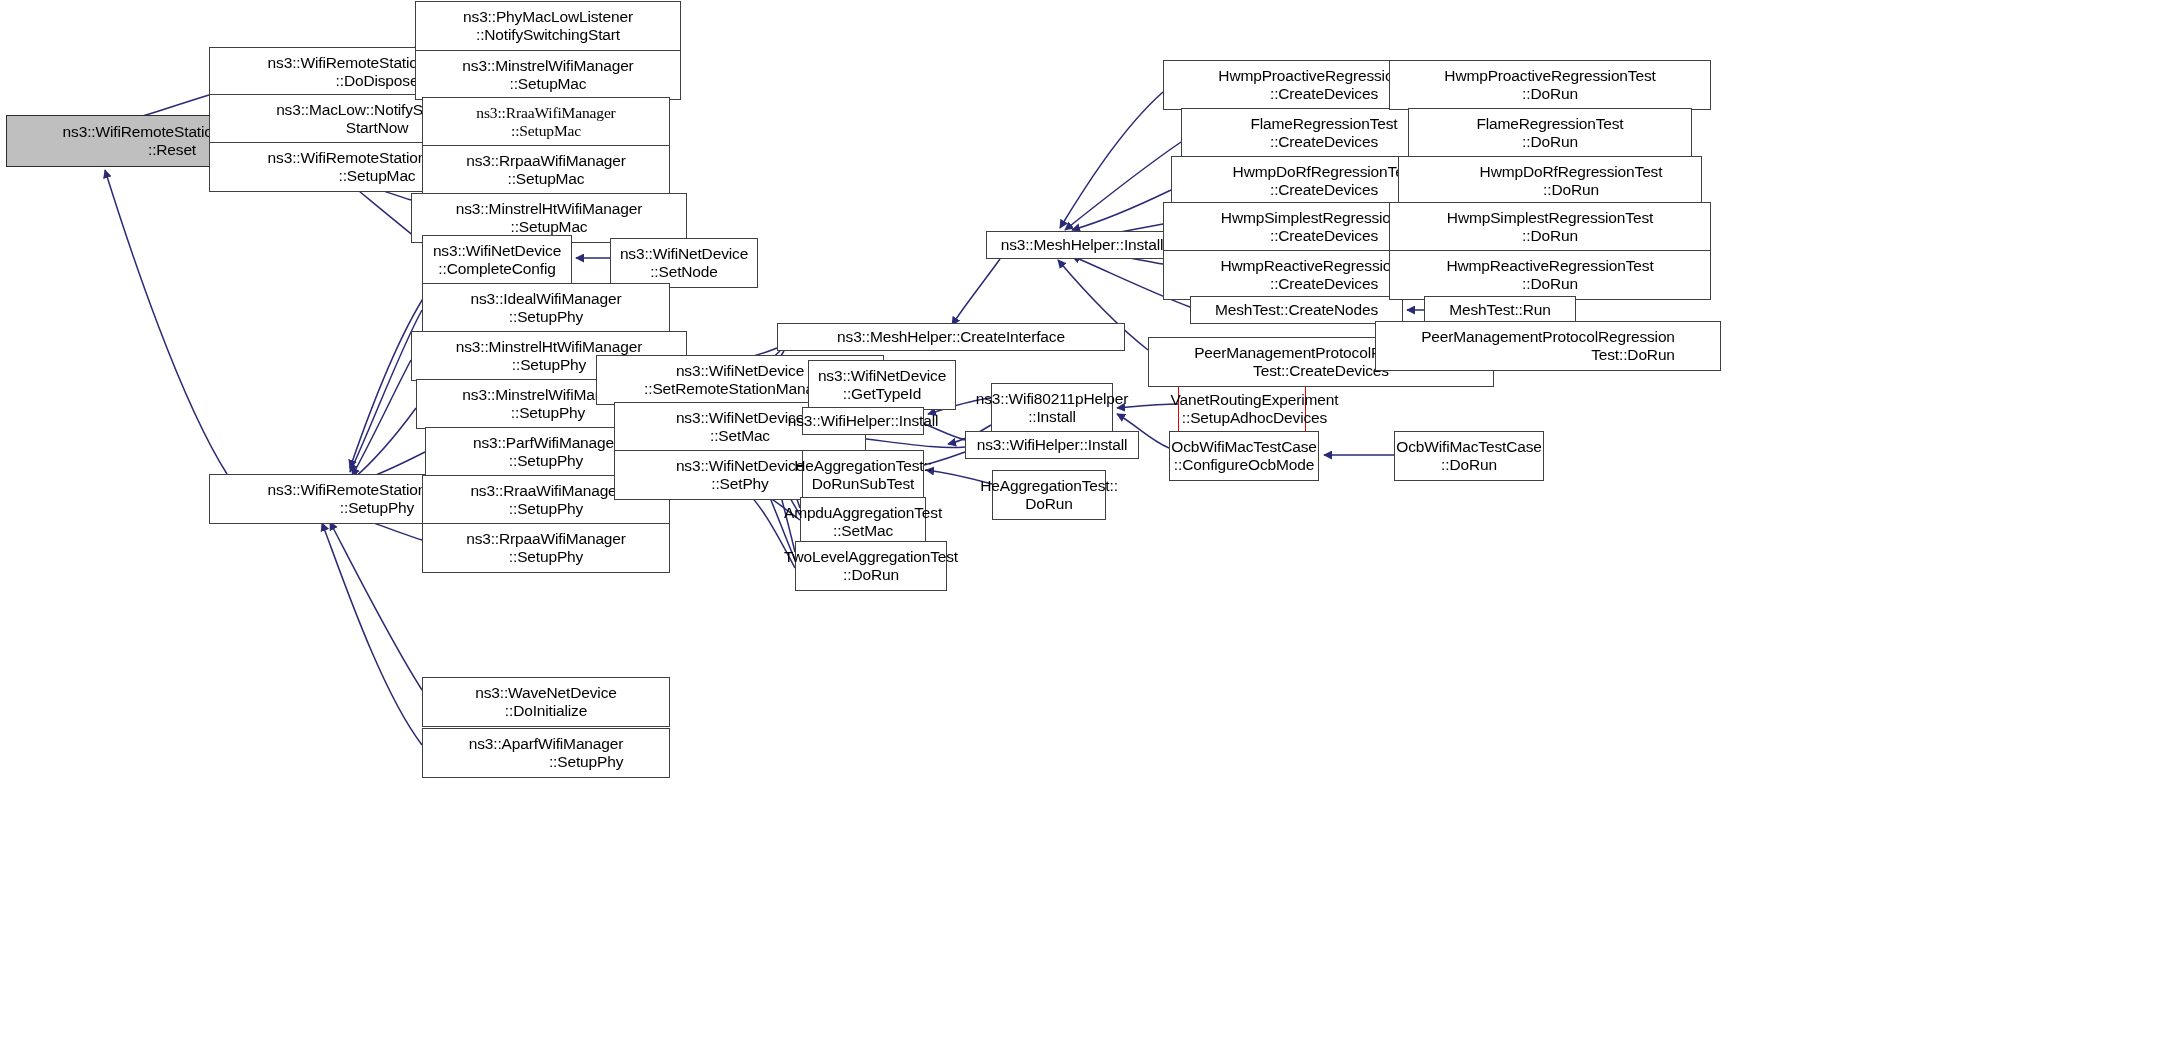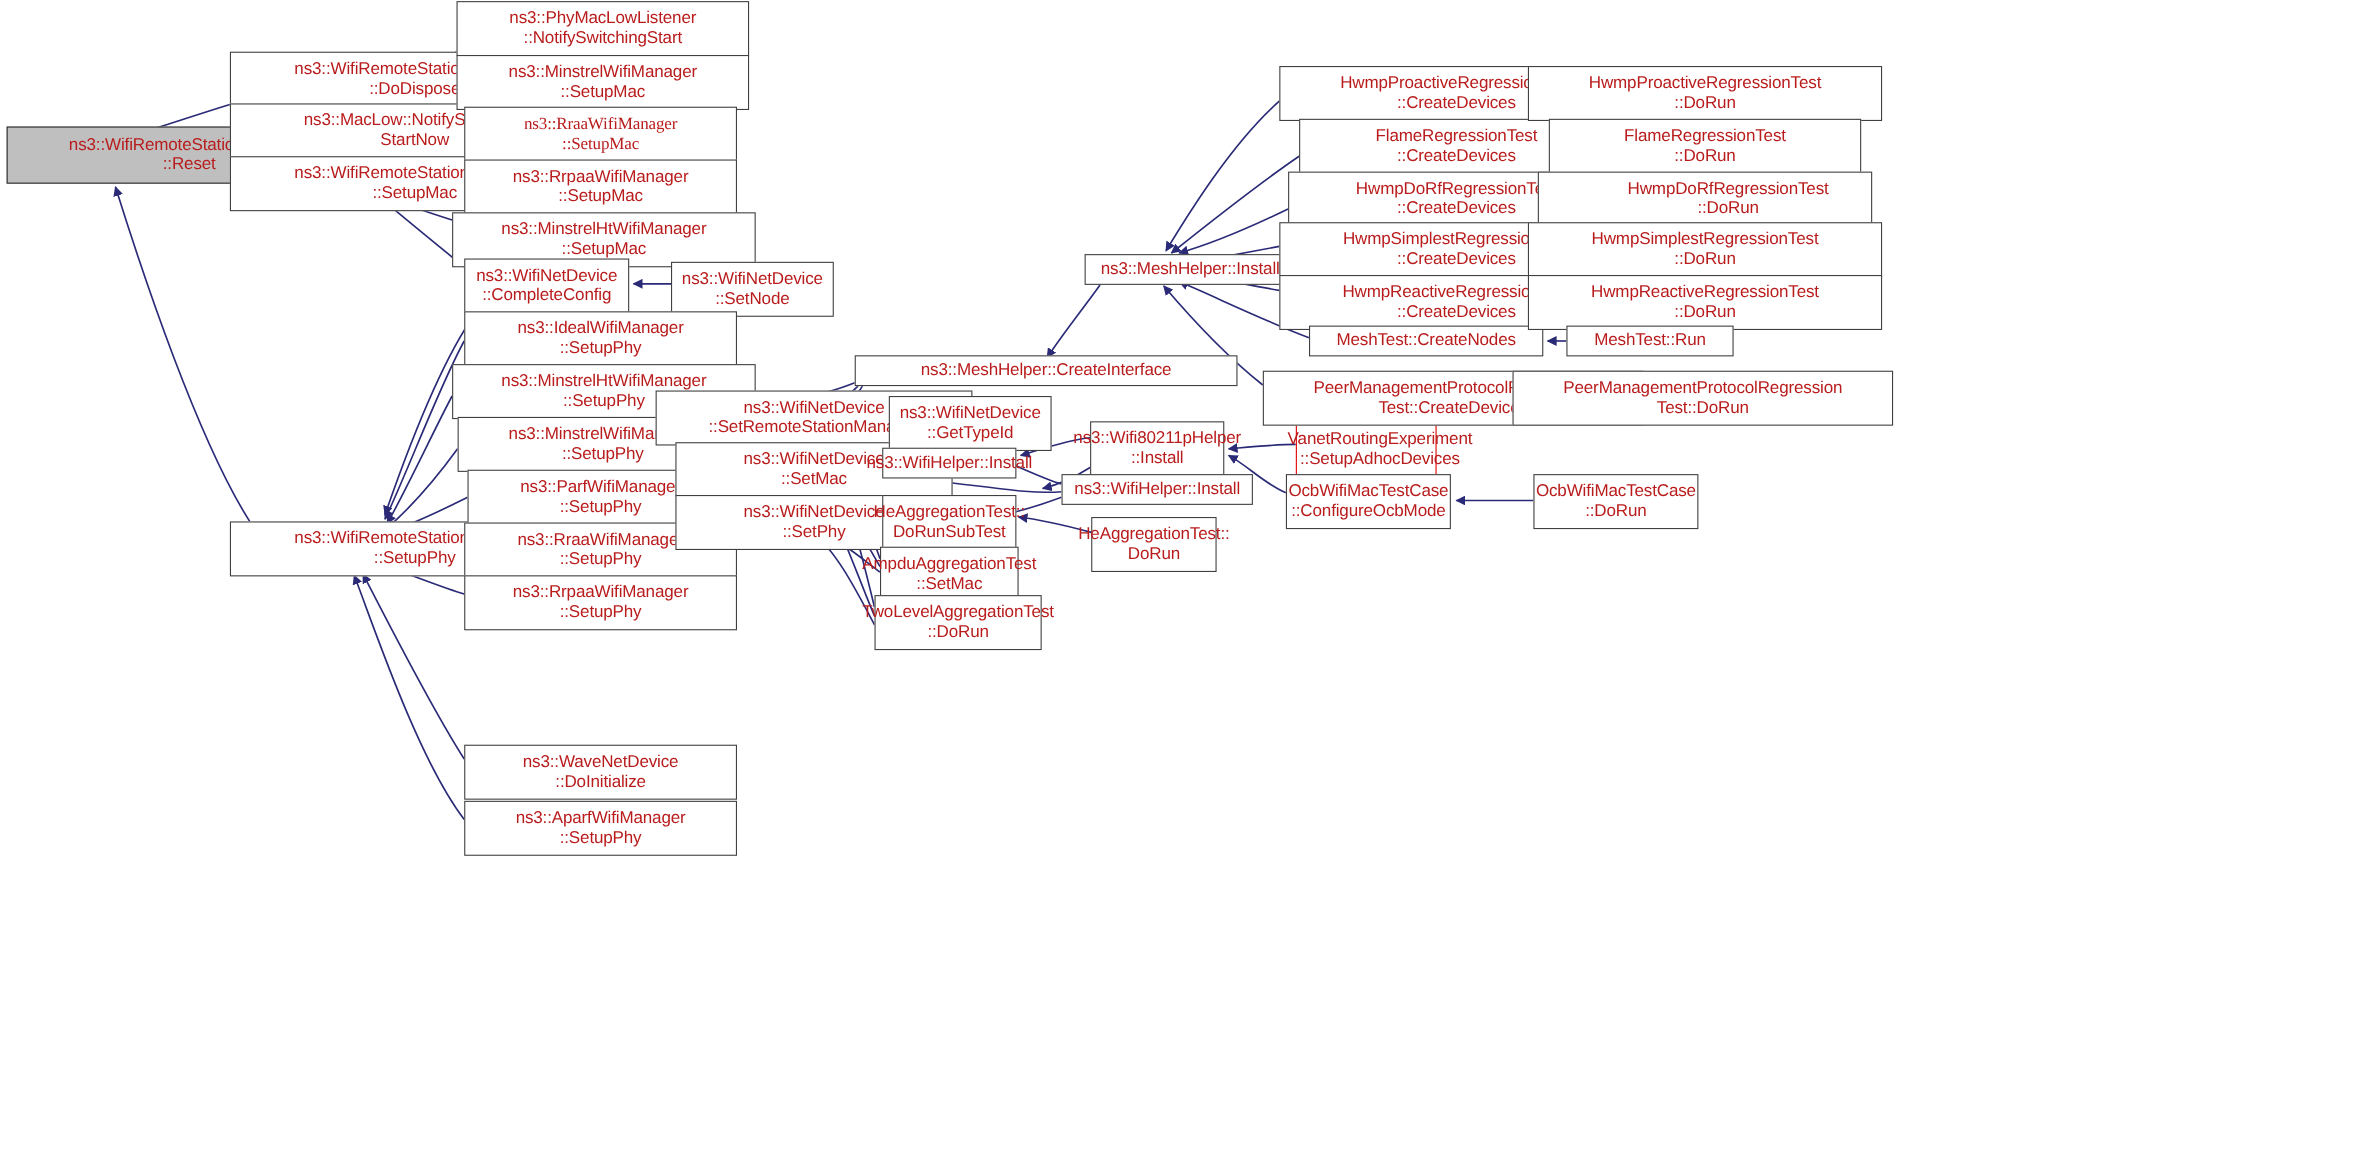--- a/index.html
+++ b/index.html
@@ -21,21 +21,21 @@
     top: 0;
     width: 2157px;
     height: 1053px;
     pointer-events: none;
   }
   .node {
     position: absolute;
     box-sizing: border-box;
     border: 1.4px solid #404040;
     background: #ffffff;
-    color: #b91c1c;
+    color: #000000;
     display: flex;
     align-items: center;
     justify-content: center;
     text-align: center;
     line-height: 1.18;
     font-size: 15.5px;
     letter-spacing: -0.15px;
     white-space: pre-line;
     padding: 0 4px;
     z-index: 2;
@@ -163,21 +163,21 @@
       <div class="node" style="left: 416px; top: 379px; width: 264px; height: 50px;">ns3::MinstrelWifiManager
 ::SetupPhy</div>
       <div class="node" style="left: 425px; top: 427px; width: 242px; height: 50px;">ns3::ParfWifiManager
 ::SetupPhy</div>
       <div class="node" style="left: 422px; top: 475px; width: 248px; height: 50px;">ns3::RraaWifiManager
 ::SetupPhy</div>
       <div class="node" style="left: 422px; top: 523px; width: 248px; height: 50px;">ns3::RrpaaWifiManager
 ::SetupPhy</div>
       <div class="node" style="left: 422px; top: 677px; width: 248px; height: 50px; text-align: center;">ns3::WaveNetDevice
 ::DoInitialize</div>
-      <div class="node" style="left: 422px; top: 728px; width: 248px; height: 50px;">ns3::AparfWifiManager
+      <div class="node" style="left: 422px; top: 728px; width: 248px; height: 50px; text-align: right;">ns3::AparfWifiManager
 ::SetupPhy</div>
       <div class="node" style="left: 596px; top: 355px; width: 288px; height: 50px;">ns3::WifiNetDevice
 ::SetRemoteStationManager</div>
       <div class="node" style="left: 614px; top: 402px; width: 252px; height: 50px;">ns3::WifiNetDevice
 ::SetMac</div>
       <div class="node" style="left: 614px; top: 450px; width: 252px; height: 50px;">ns3::WifiNetDevice
 ::SetPhy</div>
       <div class="node" style="left: 777px; top: 323px; width: 348px; height: 28px;">ns3::MeshHelper::CreateInterface</div>
       <div class="node" style="left: 808px; top: 360px; width: 148px; height: 50px;">ns3::WifiNetDevice
 ::GetTypeId</div>
@@ -217,16 +217,16 @@
 ::DoRun</div>
       <div class="node" style="left: 1408px; top: 108px; width: 284px; height: 50px;">FlameRegressionTest
 ::DoRun</div>
       <div class="node" style="left: 1398px; top: 156px; width: 304px; height: 50px; padding-left: 46px;">HwmpDoRfRegressionTest
 ::DoRun</div>
       <div class="node" style="left: 1389px; top: 202px; width: 322px; height: 50px;">HwmpSimplestRegressionTest
 ::DoRun</div>
       <div class="node" style="left: 1389px; top: 250px; width: 322px; height: 50px;">HwmpReactiveRegressionTest
 ::DoRun</div>
       <div class="node" style="left: 1424px; top: 296px; width: 152px; height: 28px;">MeshTest::Run</div>
-      <div class="node" style="left: 1375px; top: 337px; width: 346px; height: 50px;">PeerManagementProtocolRegression
+      <div class="node" style="left: 1375px; top: 321px; width: 346px; height: 50px; text-align: right;">PeerManagementProtocolRegression
 Test::DoRun</div>
     </div>
 </div>
 
 </body></html>

